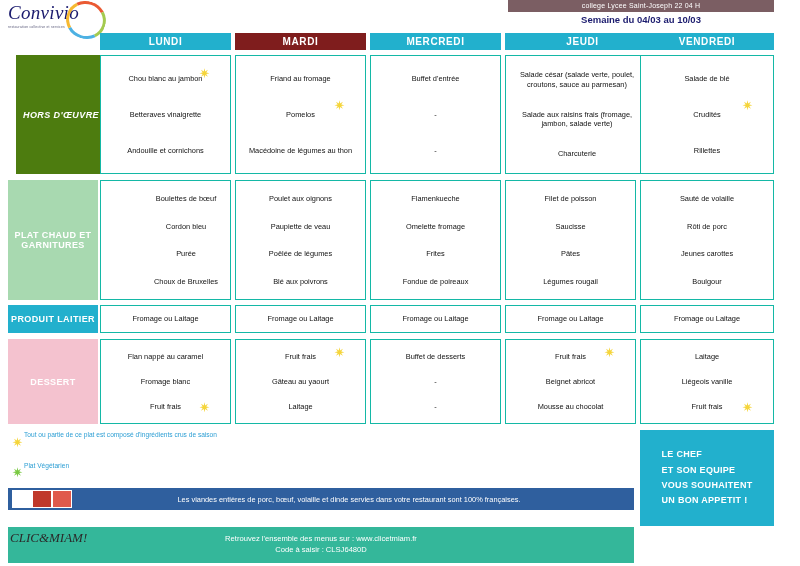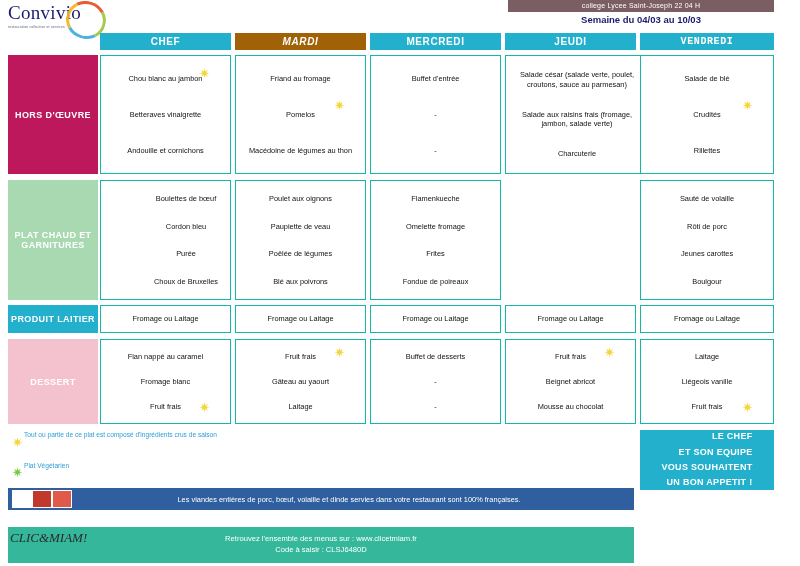--- a/index.html
+++ b/index.html
@@ -12,21 +12,21 @@
     color:#1a1a1a;
   }
   .sheet{position:absolute;left:0;top:0;width:800px;height:566px;}
 
   
   .logo{
     position:absolute;left:8px;top:2px;width:96px;height:34px;
   }
   .logo .word{
     font-family:"Liberation Serif", serif;
-    font-size:19px;color:#1b1b6e;letter-spacing:.3px;
+    font-size:19px;font-style:italic;color:#1b1b6e;letter-spacing:.3px;
   }
   .logo .sub{font-size:3.4px;color:#5b5b7a;letter-spacing:.2px;margin-top:1px;}
   .logo .swoosh{
     position:absolute;left:58px;top:-1px;width:34px;height:32px;
     border:3px solid #e8491d;border-radius:50%;
     border-left-color:#f6b21b;border-bottom-color:#3aa9e0;border-right-color:#9bc53d;
     transform:rotate(18deg);
     opacity:.9;
   }
 
@@ -88,47 +88,47 @@
     position:absolute;left:8px;top:527px;width:626px;height:36px;
     background:#34b79a;color:#ffffff;font-size:7.6px;text-align:center;
     box-sizing:border-box;padding-top:6px;line-height:1.5;
   }
   .clic{
     position:absolute;left:10px;top:530px;width:86px;height:22px;
     font-family:"Liberation Serif", serif;font-size:13px;color:#2b2b2b;font-style:italic;
   }
 
   .chef{
-    position:absolute;left:640px;top:430px;width:134px;height:60px;
+    position:absolute;left:640px;top:430px;width:134px;height:96px;
     background:#22b0cd;color:#ffffff;font-size:9px;font-weight:bold;
-    display:flex;align-items:center;justify-content:center;text-align:right;line-height:1.7;
+    display:flex;align-items:center;justify-content:center;text-align:left;line-height:1.7;
     letter-spacing:.3px;
   }
 </style>
 </head>
 <body>
 
 <div class="sheet">
 
   <div class="logo">
     <div class="swoosh"></div>
     <div class="word">Convivio</div>
     <div class="sub">restauration collective et services</div>
   </div>
 
   <div class="hdr-top">college Lycee Saint-Joseph 22 04 H</div>
   <div class="hdr-week">Semaine du 04/03 au 10/03</div>
 
-  <div class="col-head" style="left:100px;width:131px;background:#22b0cd;">CHEF</div>
-  <div class="col-head" style="left:235px;width:131px;background:#a16207;font-style:italic;">MARDI</div>
+  <div class="col-head" style="left:100px;width:131px;background:#22b0cd;">LUNDI</div>
+  <div class="col-head" style="left:235px;width:131px;background:#7f1d1d;">MARDI</div>
   <div class="col-head" style="left:370px;width:131px;background:#22b0cd;">MERCREDI</div>
-  <div class="col-head" style="left:505px;width:131px;background:#22b0cd;">JEUDI</div>
-  <div class="col-head" style="left:640px;width:134px;background:#22b0cd;font-family:Liberation Mono, monospace;">VENDREDI</div>
-
-  <div class="rowlabel" style="left:8px;top:55px;width:90px;height:119px;background:#be185d;">HORS D'ŒUVRE</div>
+  <div class="col-head" style="left:505px;width:131px;background:#22b0cd;padding-left:12px;">JEUDI</div>
+  <div class="col-head" style="left:640px;width:134px;background:#22b0cd;">VENDREDI</div>
+
+  <div class="rowlabel" style="left:16px;top:55px;width:90px;height:119px;background:#4d7c0f;font-style:italic;">HORS D'ŒUVRE</div>
   <div class="rowlabel" style="left:8px;top:180px;width:90px;height:120px;background:#a8d9b0;">PLAT CHAUD ET GARNITURES</div>
   <div class="rowlabel" style="left:8px;top:305px;width:90px;height:28px;background:#22b0cd;">PRODUIT LAITIER</div>
   <div class="rowlabel" style="left:8px;top:339px;width:90px;height:85px;background:#f4c2cf;">DESSERT</div>
 
   <div class="cell" style="left:100px;top:55px;width:131px;height:119px;">
     <div class="lines">
       <div class="ln">Chou blanc au jambon</div>
       <div class="ln">Betteraves vinaigrette</div>
       <div class="ln">Andouille et cornichons</div>
     </div>
@@ -184,20 +184,28 @@
       <div class="ln">Poêlée de légumes</div>
       <div class="ln">Blé aux poivrons</div>
     </div>
   </div>
   <div class="cell" style="left:370px;top:180px;width:131px;height:120px;">
     <div class="lines">
       <div class="ln">Flamenkueche</div>
       <div class="ln">Omelette fromage</div>
       <div class="ln">Frites</div>
       <div class="ln">Fondue de poireaux</div>
+    </div>
+  </div>
+  <div class="cell" style="left:505px;top:180px;width:131px;height:120px;">
+    <div class="lines">
+      <div class="ln">Filet de poisson</div>
+      <div class="ln">Saucisse</div>
+      <div class="ln">Pâtes</div>
+      <div class="ln">Légumes rougail</div>
     </div>
   </div>
   <div class="cell" style="left:640px;top:180px;width:134px;height:120px;">
     <div class="lines">
       <div class="ln">Sauté de volaille</div>
       <div class="ln">Rôti de porc</div>
       <div class="ln">Jeunes carottes</div>
       <div class="ln">Boulgour</div>
     </div>
   </div>

